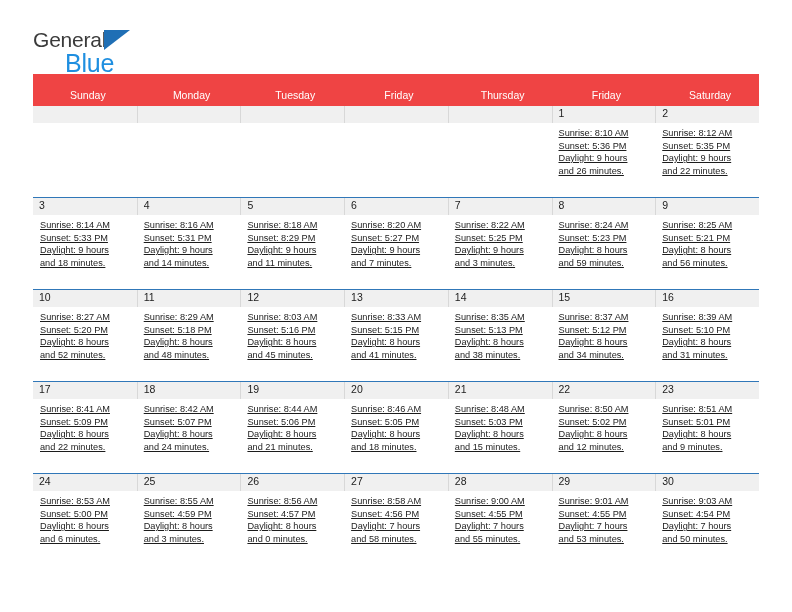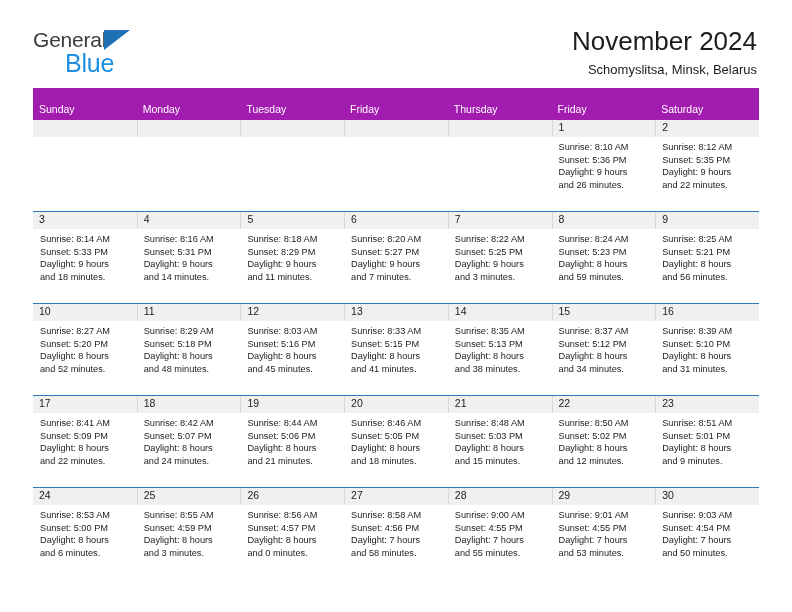--- a/index.html
+++ b/index.html
@@ -22,21 +22,21 @@
     box-sizing: border-box;
     padding: 0 33px;
   }
 
   
   .topbar {
     display: flex;
     align-items: flex-start;
     justify-content: space-between;
     padding-top: 27px;
-    height: 88px;
+    height: 74px;
     box-sizing: border-box;
   }
 
   .logo {
     position: relative;
     width: 120px;
     height: 48px;
     line-height: 1;
     user-select: none;
   }
@@ -85,25 +85,25 @@
   }
 
   
   .calendar {
     width: 726px;
     border-collapse: collapse;
     table-layout: fixed;
   }
 
   .weekday-row th {
-    background: #a21caf;
+    background: #ef4444;
     color: #ffffff;
     font-size: 10.5px;
     font-weight: normal;
-    text-align: left;
+    text-align: center;
     padding: 15px 0 5px 6px;
     height: 19px;
     box-sizing: border-box;
     border: none;
   }
 
   .week-row td {
     vertical-align: top;
     padding: 0;
     height: 91px;
@@ -132,20 +132,21 @@
   td:first-child .daynum-strip {
     border-left: none;
   }
 
   .cell-body {
     padding: 4px 4px 0 6px;
     font-size: 9.2px;
     line-height: 12.6px;
     color: #1c1c1c;
     border-left: 1px solid transparent;
+    text-decoration: underline;
   }
 
   .cell.empty .daynum-strip {
     color: transparent;
   }
   .cell.empty .cell-body {
     visibility: hidden;
   }
 
   .info-line {
@@ -158,24 +159,20 @@
 <div class="page">
 
   <div class="topbar">
 
     <div class="logo">
       <span class="logo-general">General</span>
       <span class="logo-tri"></span>
       <span class="logo-blue">Blue</span>
     </div>
 
-    <div class="titles">
-      <div class="cal-title">November 2024</div>
-      <div class="cal-subtitle">Schomyslitsa, Minsk, Belarus</div>
-    </div>
 
   </div>
 
   <table class="calendar">
     <thead>
       <tr class="weekday-row">
         <th>Sunday</th>
         <th>Monday</th>
         <th>Tuesday</th>
         <th>Friday</th>

